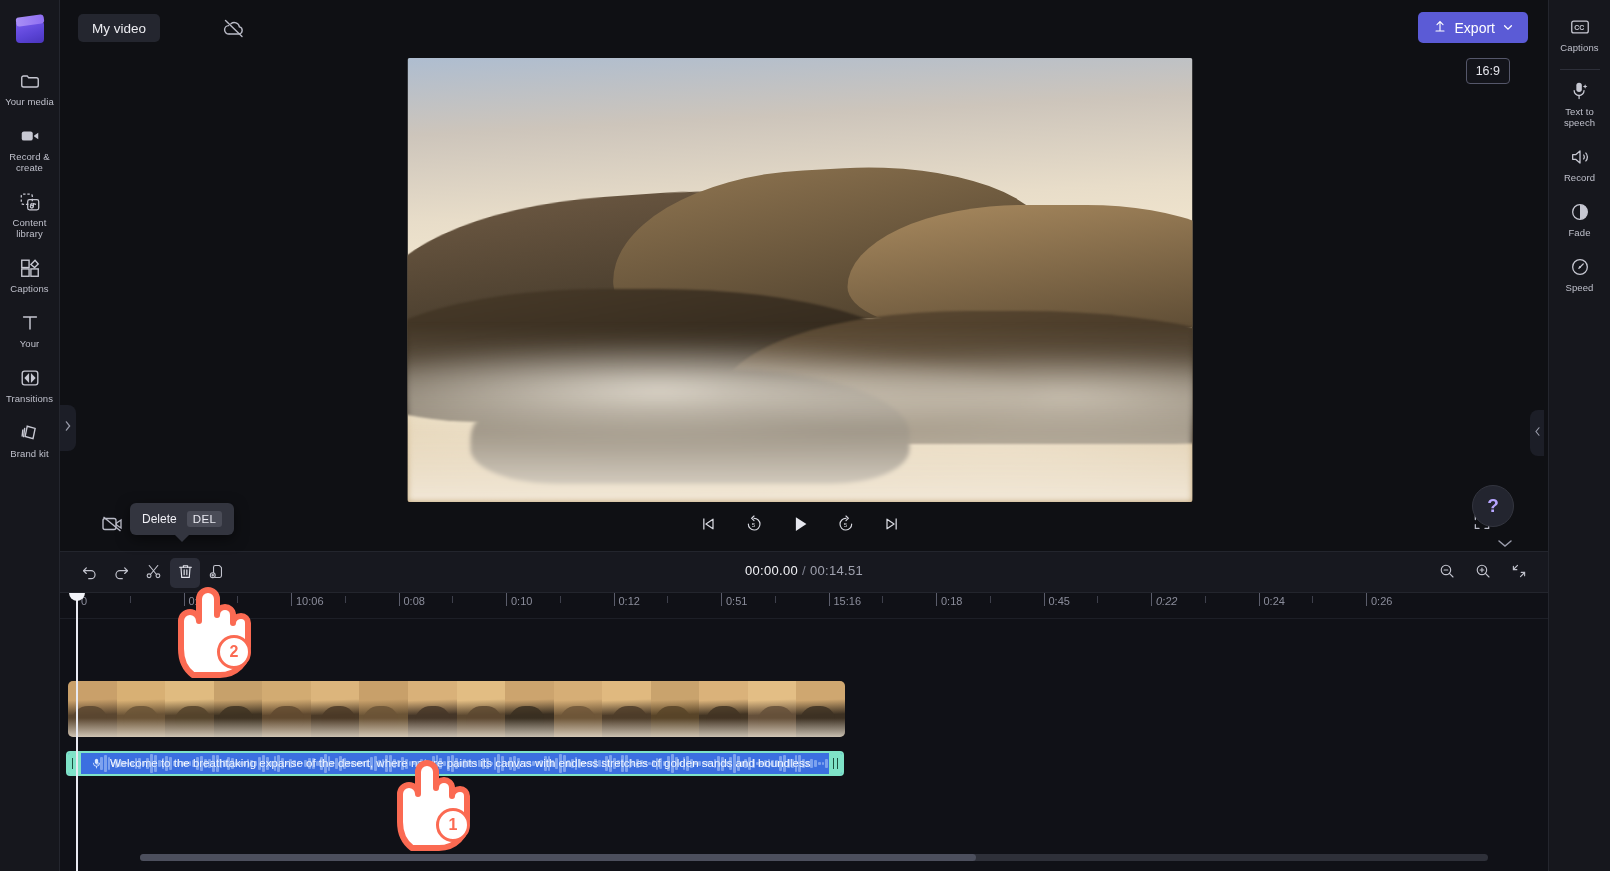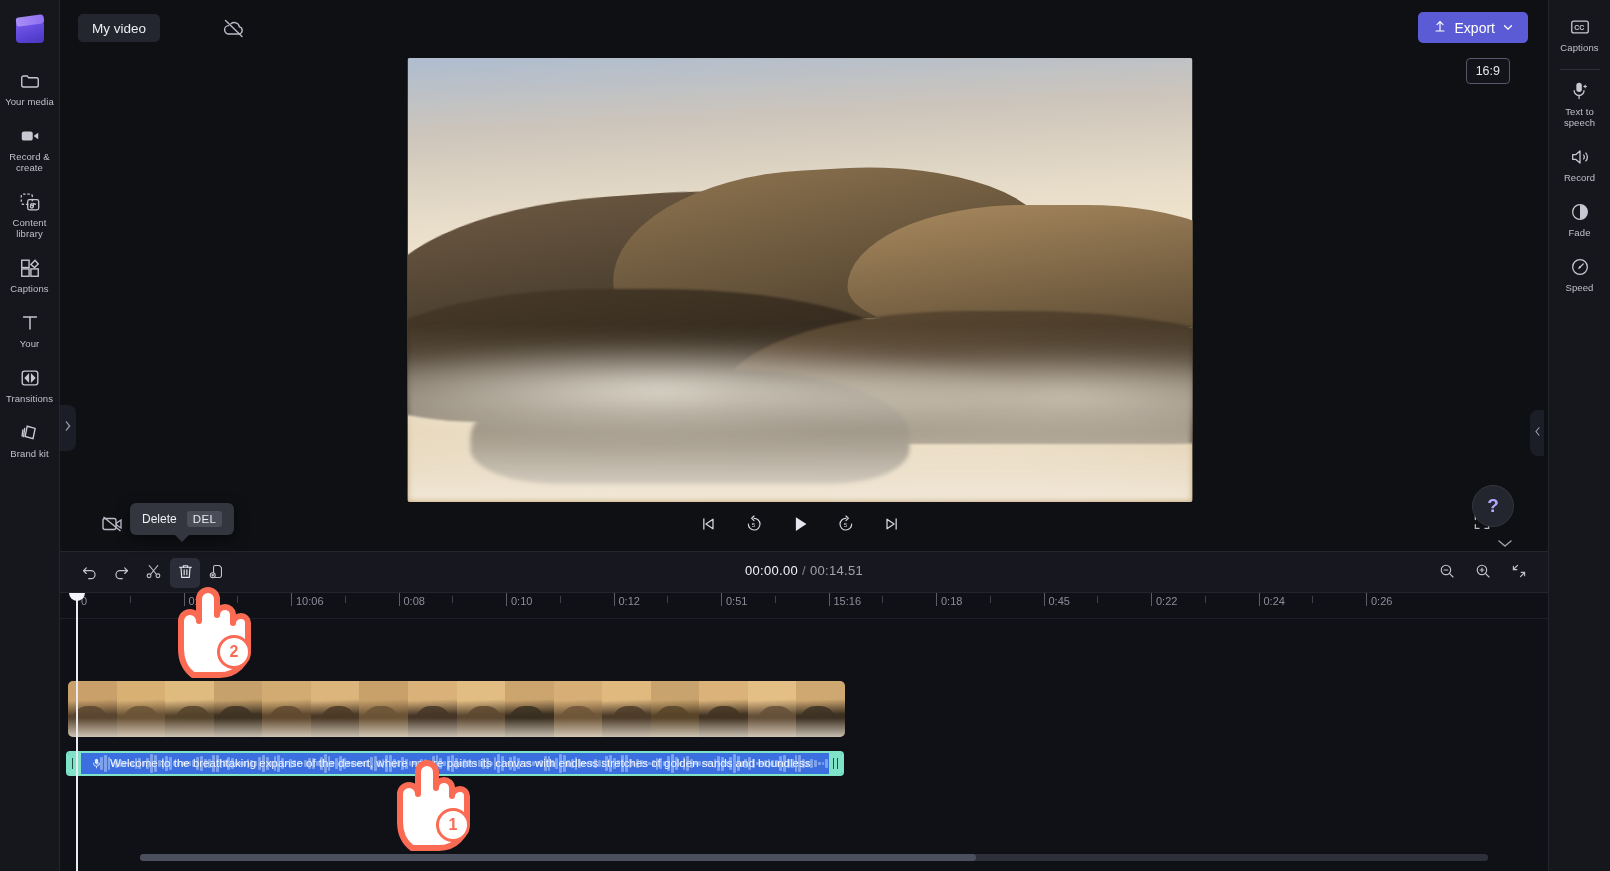--- a/index.html
+++ b/index.html
@@ -639,21 +639,21 @@
         <div class="tick major" style="left: 768.5px;"></div>
         <div class="tick-lbl" style="left: 773.5px;">15:16</div>
         <div class="tick minor" style="left: 822.25px;"></div>
         <div class="tick major" style="left: 876px;"></div>
         <div class="tick-lbl" style="left: 881px;">0:18</div>
         <div class="tick minor" style="left: 929.75px;"></div>
         <div class="tick major" style="left: 983.5px;"></div>
         <div class="tick-lbl" style="left: 988.5px;">0:45</div>
         <div class="tick minor" style="left: 1037.25px;"></div>
         <div class="tick major" style="left: 1091px;"></div>
-        <div class="tick-lbl" style="left: 1096px;">0:22</div>
+        <div class="tick-lbl" style="left: 1096px; font-style: italic;">0:22</div>
         <div class="tick minor" style="left: 1144.75px;"></div>
         <div class="tick major" style="left: 1198.5px;"></div>
         <div class="tick-lbl" style="left: 1203.5px;">0:24</div>
         <div class="tick minor" style="left: 1252.25px;"></div>
         <div class="tick major" style="left: 1306px;"></div>
         <div class="tick-lbl" style="left: 1311px;">0:26</div>
       </div>
 
     <div class="playhead">
         <div class="knob"></div>

